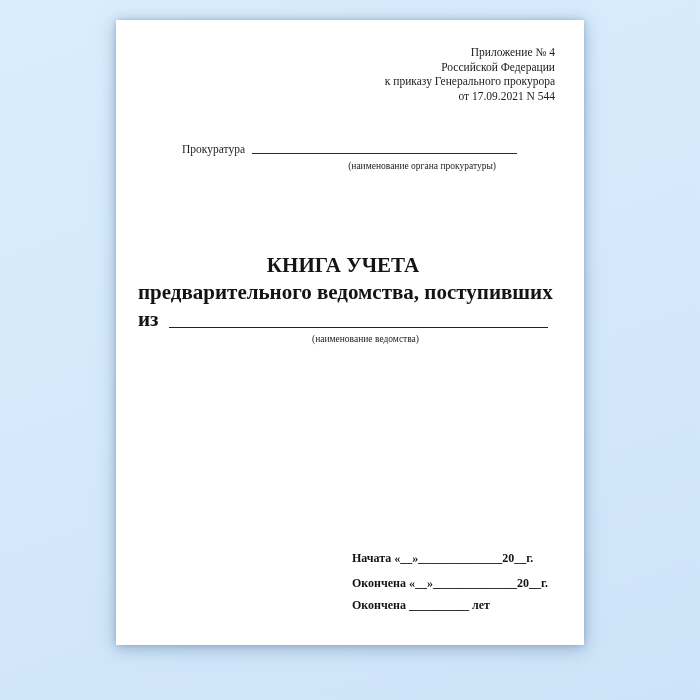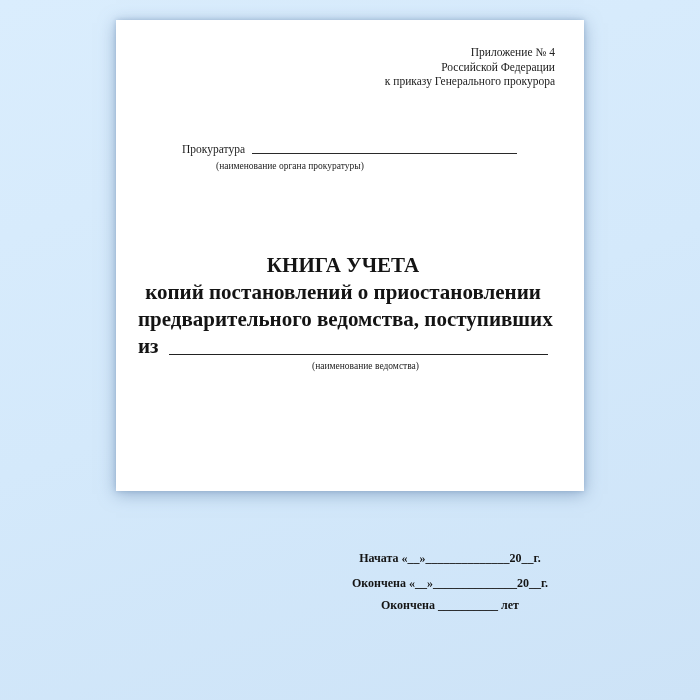--- a/index.html
+++ b/index.html
@@ -10,21 +10,21 @@
     background: linear-gradient(160deg, #daedfd 0%, #d4e9fb 50%, #cde3f7 100%);
     overflow: hidden;
     font-family: "Liberation Serif", "DejaVu Serif", serif;
     color: #1e1e1e;
   }
   .page {
     position: absolute;
     left: 116px;
     top: 20px;
     width: 468px;
-    height: 471px;
+    height: 625px;
     background: #ffffff;
     box-shadow: 0 3px 16px rgba(96, 128, 168, 0.55), 0 0 5px rgba(96, 128, 168, 0.35);
   }
   .annex {
     position: absolute;
     top: 25px;
     right: 29px;
     text-align: right;
     font-size: 11.5px;
     line-height: 14.5px;
@@ -43,21 +43,21 @@
     flex: 1;
     margin-left: 7px;
     margin-bottom: 2px;
     border-bottom: 1px solid #2a2a2a;
   }
   .prok-caption {
     position: absolute;
     top: 141px;
     left: 100px;
     width: 280px;
-    text-align: left;
+    text-align: right;
     font-size: 9.5px;
     color: #222;
   }
   .title-block {
     position: absolute;
     top: 232px;
     left: 22px;
     right: 36px;
     text-align: center;
     font-weight: bold;
@@ -83,51 +83,51 @@
     font-weight: normal;
     font-size: 9.5px;
     line-height: 11px;
     color: #222;
     font-family: Liberation Serif, serif;
   }
   .footer-block {
     position: absolute;
     top: 531px;
     right: 36px;
-    text-align: center;
+    text-align: left;
     font-weight: bold;
     font-size: 12px;
     line-height: 14px;
     color: #141414;
     margin-left: 33px;
   }
   .footer-block .fline { margin-bottom: 11px; white-space: nowrap; }
   .footer-block .fline:last-child { margin-bottom: 0; margin-top: -3px; }
 </style>
 </head>
 <body>
 
 <div class="scene">
   <div class="page">
 
     <div class="annex">
       <div>Приложение № 4</div>
       <div>Российской Федерации</div>
       <div>к приказу Генерального прокурора</div>
+      <div>от 17.09.2021 N 544</div>
     </div>
 
     <div class="prok-row">
       <span>Прокуратура</span>
       <span class="rule"></span>
     </div>
     <div class="prok-caption">(наименование органа прокуратуры)</div>
 
     <div class="title-block">
       <div class="tline">КНИГА УЧЕТА</div>
-      <div class="tline">копий постановлений о приостановлении</div>
       <div class="tline">предварительного ведомства, поступивших</div>
       <div class="from-row">
         <span>из</span>
         <span class="rule"></span>
       </div>
       <div class="dept-caption">(наименование ведомства)</div>
     </div>
 
     <div class="footer-block">
       <div class="fline">Начата «__»______________20__г.</div>

